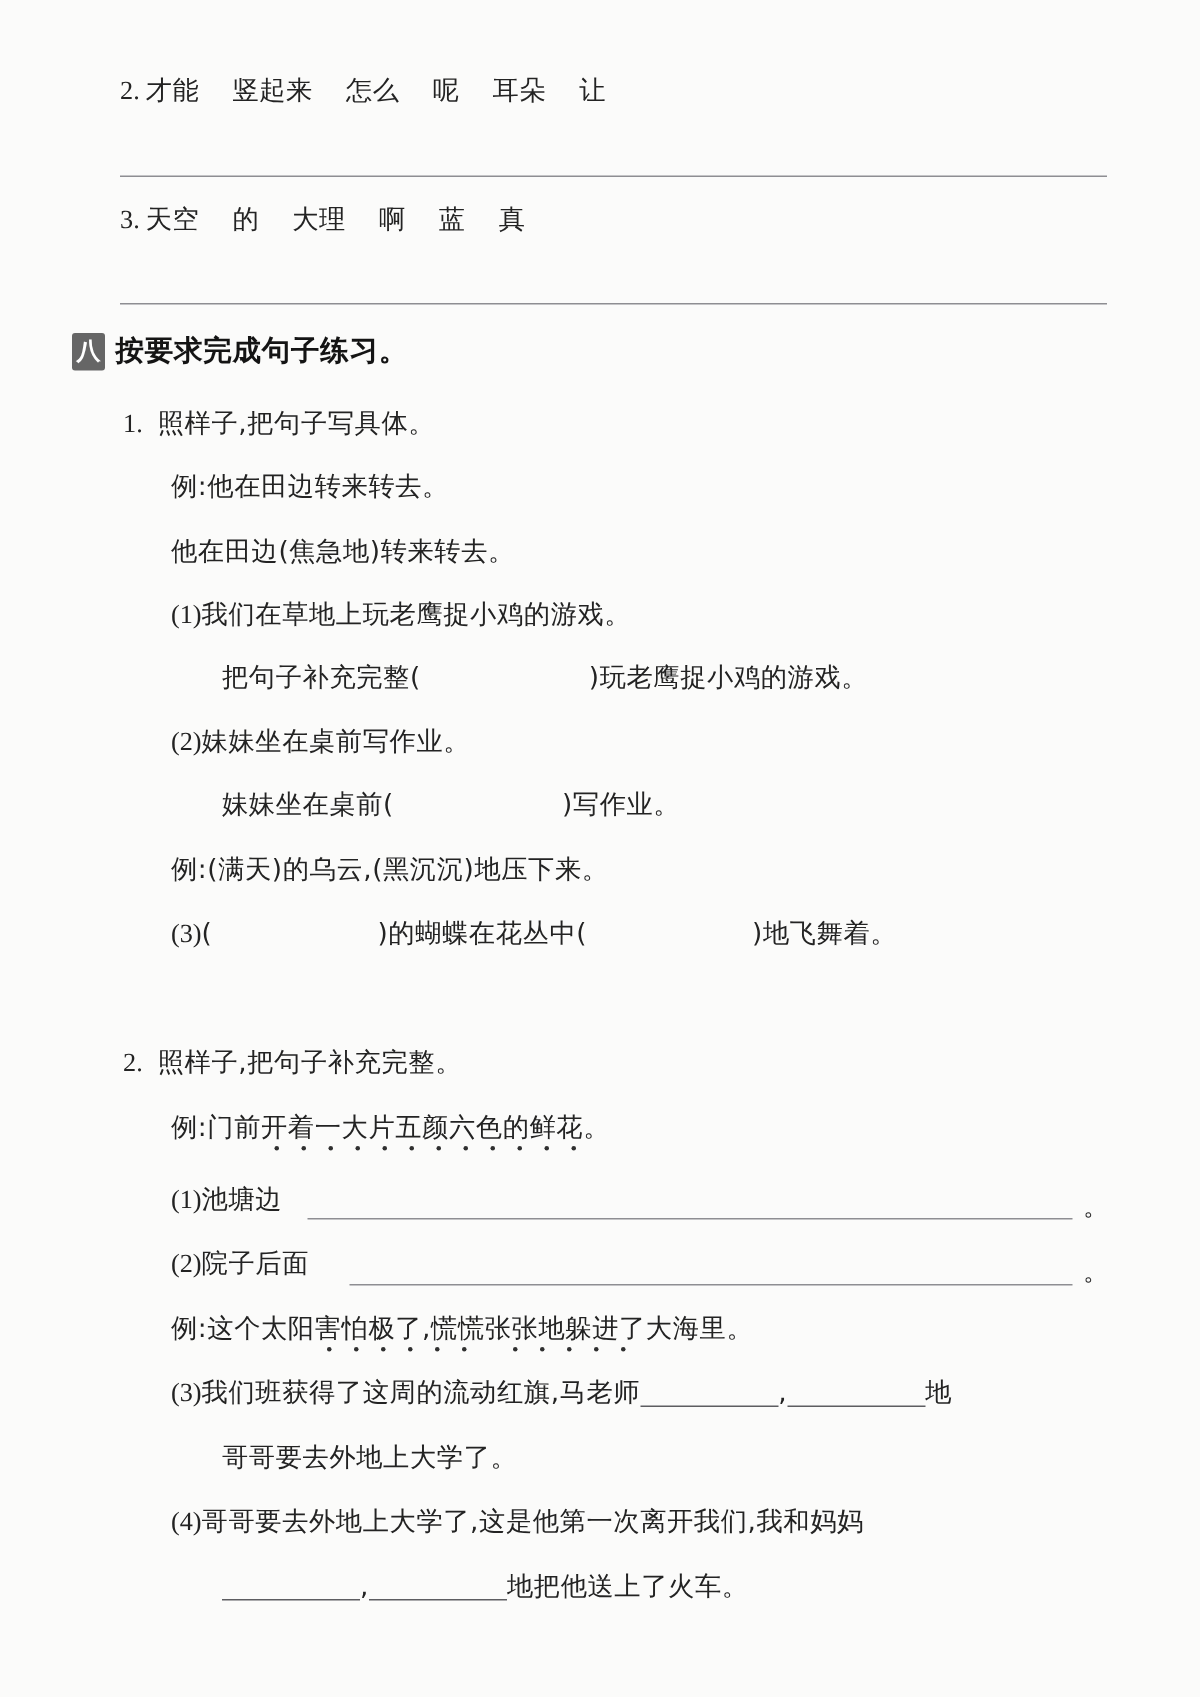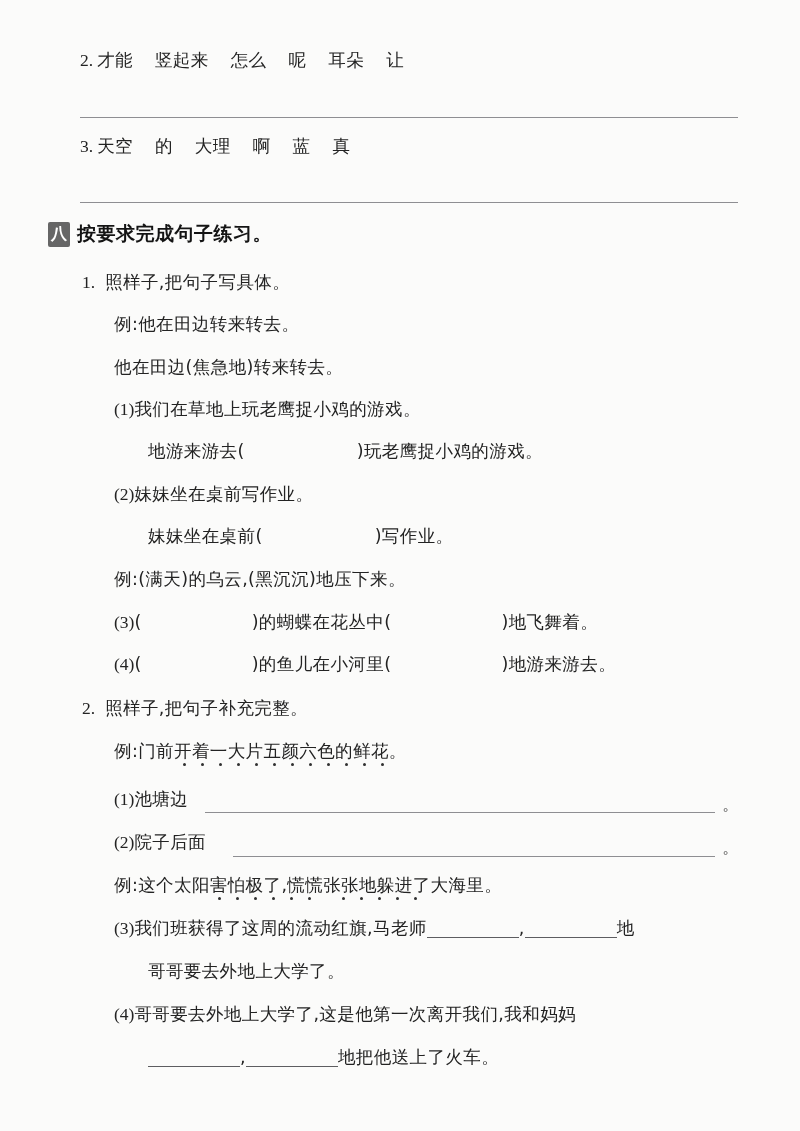--- a/index.html
+++ b/index.html
@@ -172,42 +172,39 @@
 
   <div class="row" style="left:114px; top:359px;">
     <span class="cn">他在田边(焦急地)转来转去。</span>
   </div>
 
   <div class="row" style="left:114px; top:401px;">
     <span class="num">(1)</span><span class="cn">我们在草地上玩老鹰捉小鸡的游戏。</span>
   </div>
 
   <div class="row" style="left:148px; top:443px;">
-    <span class="cn">地游来游去(</span><span class="gap" style="width:112px;"></span><span class="cn">)玩老鹰捉小鸡的游戏。</span>
+    <span class="cn">把句子补充完整(</span><span class="gap" style="width:112px;"></span><span class="cn">)玩老鹰捉小鸡的游戏。</span>
   </div>
 
   <div class="row" style="left:114px; top:486px;">
     <span class="num">(2)</span><span class="cn">妹妹坐在桌前写作业。</span>
   </div>
 
   <div class="row" style="left:114px; top:571px;">
     <span class="cn">例:</span><span class="cn">(满天)的乌云,(黑沉沉)地压下来。</span>
   </div>
 
   <div class="row" style="left:148px; top:528px;">
     <span class="cn">妹妹坐在桌前(</span><span class="gap" style="width:112px;"></span><span class="cn">)写作业。</span>
   </div>
 
   <div class="row" style="left:114px; top:614px;">
     <span class="num">(3)</span><span class="cn">(</span><span class="gap" style="width:110px;"></span><span class="cn">)的蝴蝶在花丛中(</span><span class="gap" style="width:110px;"></span><span class="cn">)地飞舞着。</span>
   </div>
 
-  <div class="row" style="left:114px; top:656px;">
-    <span class="num">(4)</span><span class="cn">(</span><span class="gap" style="width:110px;"></span><span class="cn">)的鱼儿在小河里(</span><span class="gap" style="width:110px;"></span><span class="cn">)地游来游去。</span>
-  </div>
 
   <div class="row" style="left:82px; top:700px;">
     <span class="num">2.</span><span class="cn" style="margin-left:10px;">照样子,把句子补充完整。</span>
   </div>
 
   <div class="row" style="left:114px; top:743px;">
     <span class="cn">例:</span><span class="cn dotted">
       <span>门前开着一大片五颜六色的鲜花。</span>
       <span class="dotrow" id="dots-ex2-a" style="left:37px;">
           <span class="dotcell" style="width: 18px;">

